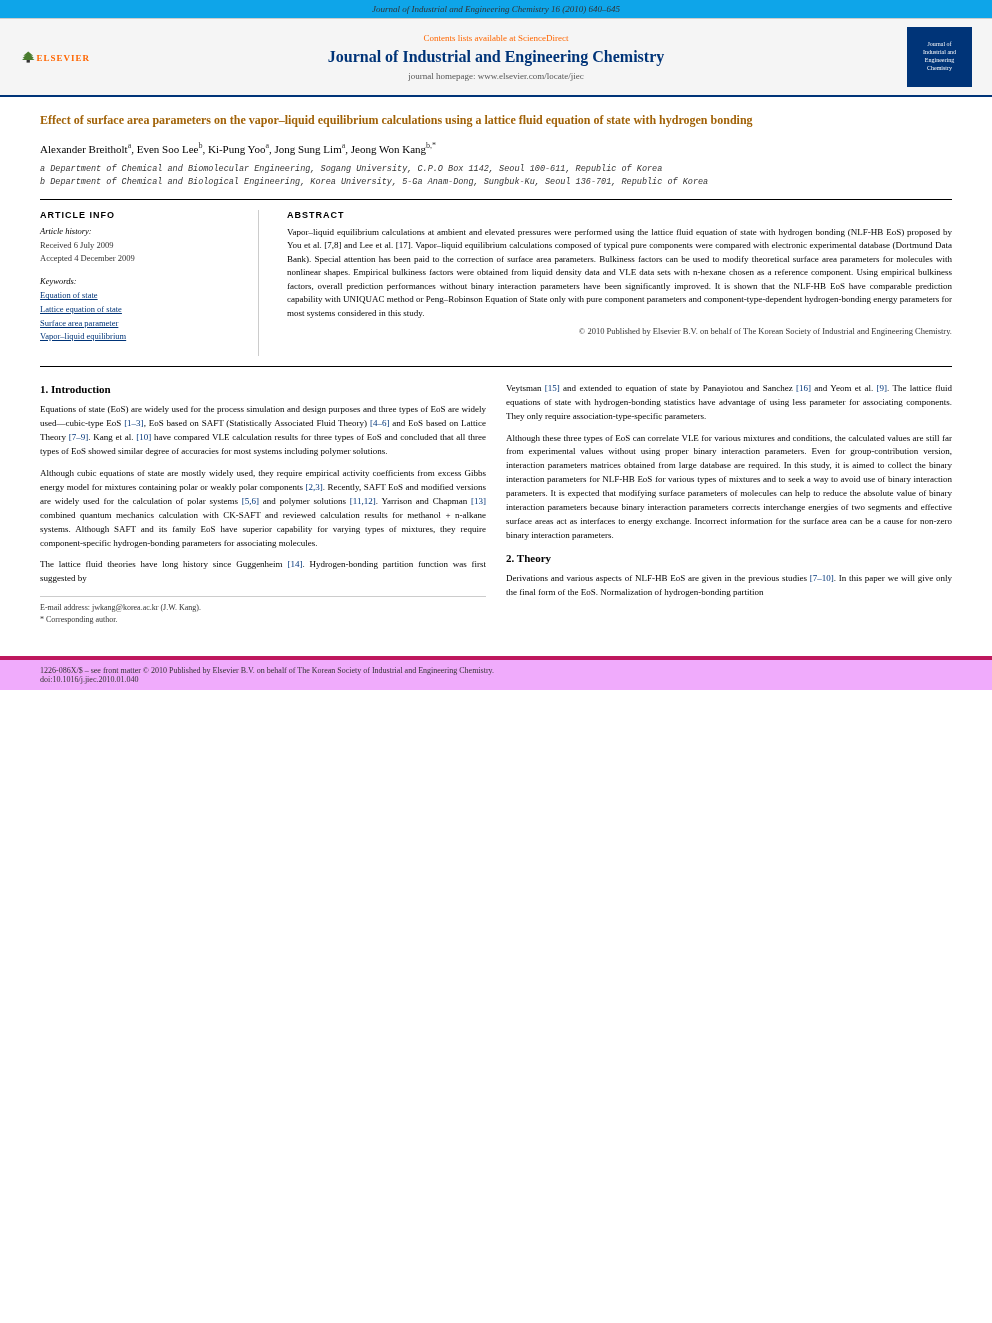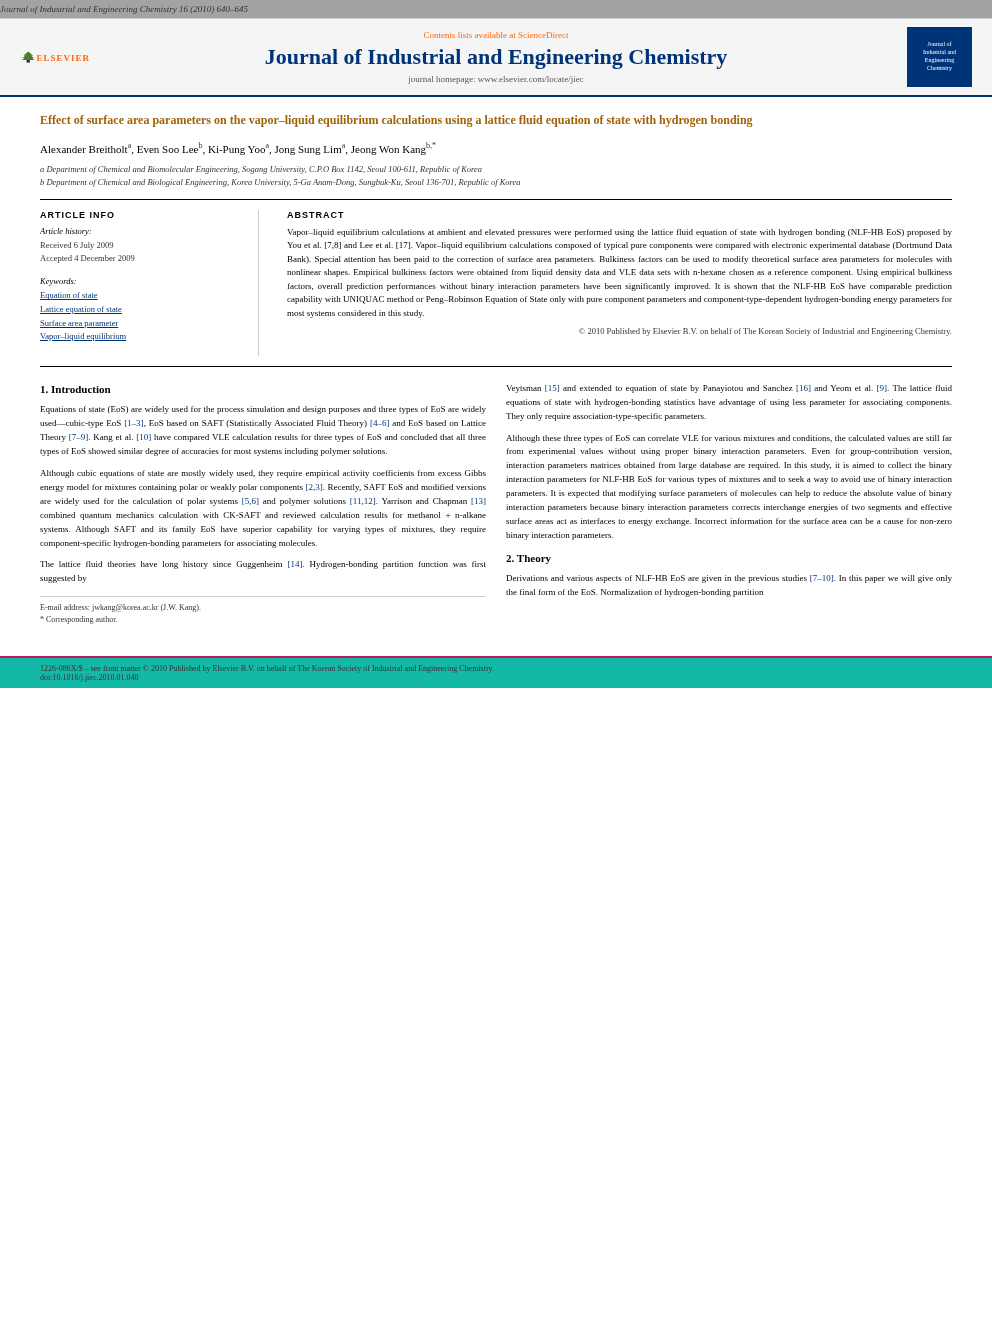--- a/index.html
+++ b/index.html
@@ -14,21 +14,22 @@
 
     .page-wrapper {
       width: 992px;
       min-height: 1323px;
       background: #fff;
       padding: 0;
     }
 
     
     .journal-bar {
-      background: #a3a3a3;
+      background: #0ea5e9;
+      text-align: center;
       font-size: 9px;
       color: #333;
       padding: 4px 0;
       border-bottom: 1px solid #ccc;
       font-style: italic;
     }
 
     
     .header-area {
       background: #f5f5f5;
@@ -74,21 +75,21 @@
       font-size: 9px;
       color: #666;
       margin-bottom: 4px;
     }
 
     .sciencedirect-link span {
       color: #f60;
     }
 
     .journal-title-header {
-      font-size: 22px;
+      font-size: 16px;
       font-weight: bold;
       color: #003478;
       font-family: 'Times New Roman', serif;
       line-height: 1.2;
     }
 
     .journal-homepage {
       font-size: 9px;
       color: #555;
       margin-top: 4px;
@@ -140,20 +141,21 @@
     .authors sup {
       font-size: 8px;
       color: #333;
     }
 
     .affiliations {
       font-size: 8.5px;
       color: #333;
       font-style: italic;
       line-height: 1.5;
+      font-family: Liberation Mono, monospace;
     }
 
     .divider-line {
       border: none;
       border-top: 1px solid #000;
       margin: 10px 0;
     }
 
     
     .two-col {
@@ -272,25 +274,25 @@
       padding-top: 5px;
     }
 
     .footnote-text {
       font-size: 8px;
       color: #333;
       line-height: 1.5;
     }
 
     .bottom-bar {
-      border-top: 2px solid #be185d;
+      border-top: 4px solid #be185d;
       padding: 6px 40px;
       font-size: 8px;
       color: #333;
-      background: #14b8a6;
+      background: #f0abfc;
       margin-top: 10px;
     }
 
     .vertical-divider {
       width: 1px;
       background: #ccc;
       flex-shrink: 0;
     }
   </style>
 </head>

